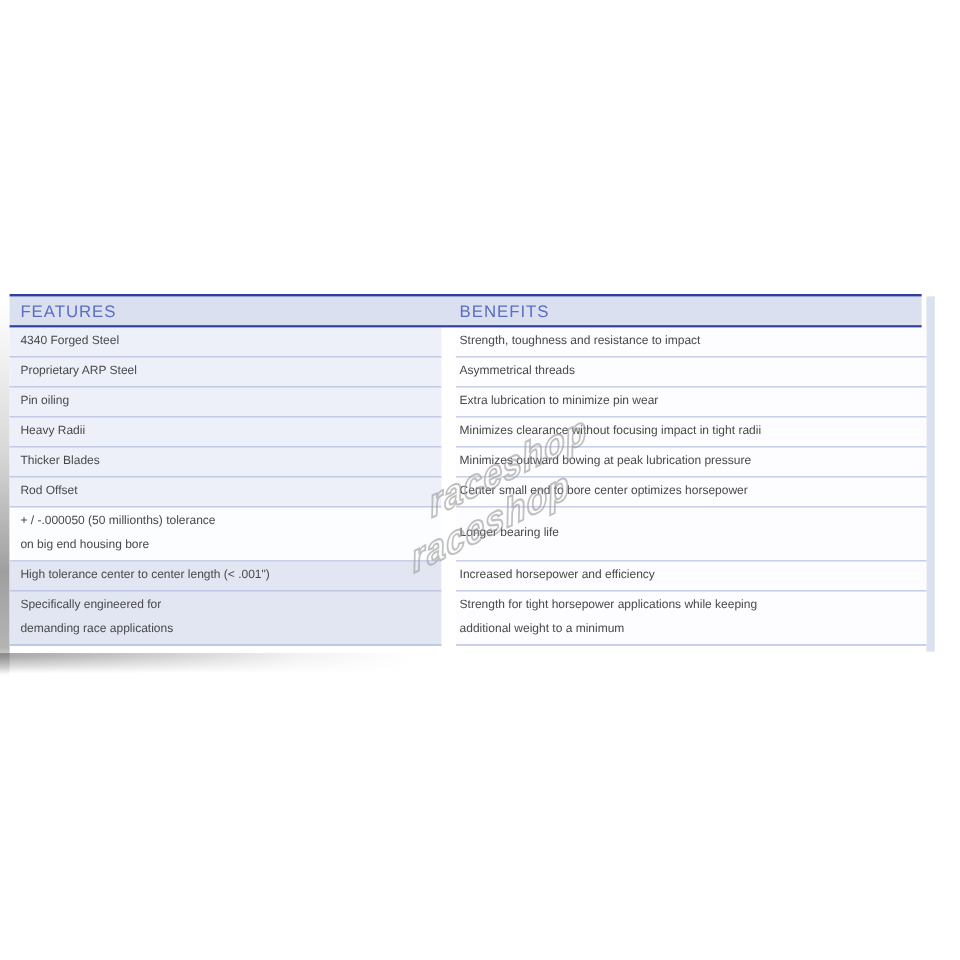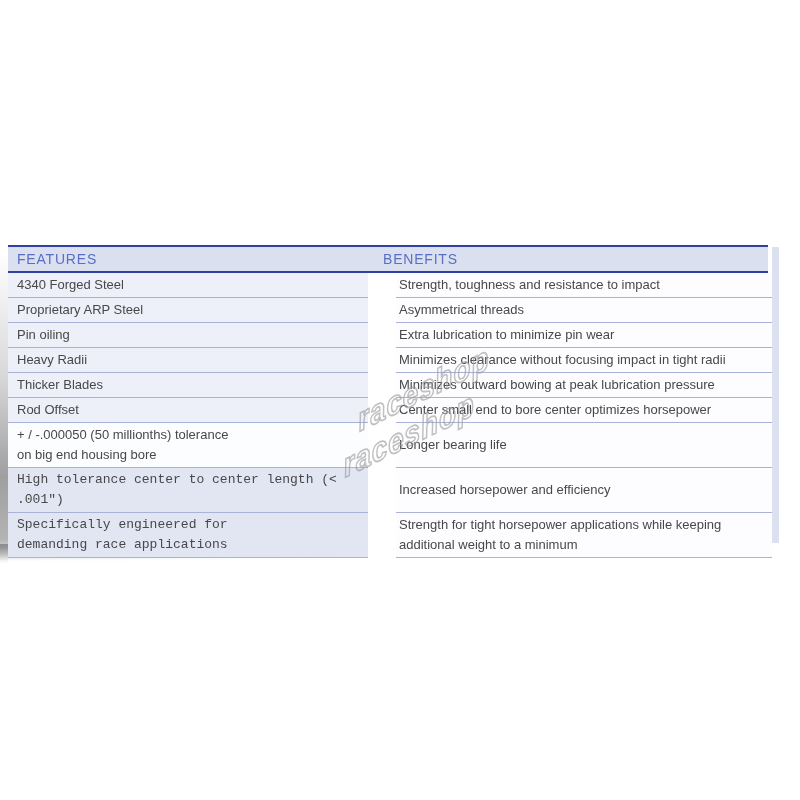--- a/index.html
+++ b/index.html
@@ -49,30 +49,30 @@
     white-space:nowrap;
   }
   .hcell.f{padding-left:9px;}
   .hcell.b{padding-left:3px;}
 
   .row{display:grid;grid-template-columns:360px 12px 392px;}
   .cell{
     border-bottom:1px solid var(--separator);
     display:flex;align-items:center;
     min-height:25px;line-height:20px;
-    font-size:13px;color:var(--body-text);
+    font-size:10px;color:var(--body-text);
     white-space:pre-line;
     padding-top:2px;padding-bottom:2px;box-sizing:border-box;
   }
   .cell.f{padding-left:9px;padding-right:6px;}
-  .cell.b{padding-left:3px;padding-right:4px;background:var(--right-bg);margin-left:16px;}
+  .cell.b{padding-left:3px;padding-right:4px;background:var(--right-bg);}
   .gutter{background:var(--gutter);}
   .shade-tint{background:var(--left-tint);}
   .shade-white{background:var(--left-white);}
-  .shade-strong{background:var(--left-strong);font-family:Liberation Mono, monospace;}
+  .shade-strong{background:var(--left-strong);}
 
   
   .watermark{
     position:absolute;left:324px;top:356px;width:260px;height:132px;
     z-index:2;pointer-events:none;opacity:0.62;
   }
   .wm-inner{
     position:absolute;left:10px;top:28px;
     transform:rotate(-26deg) skewX(-18deg);
     transform-origin:40% 50%;

